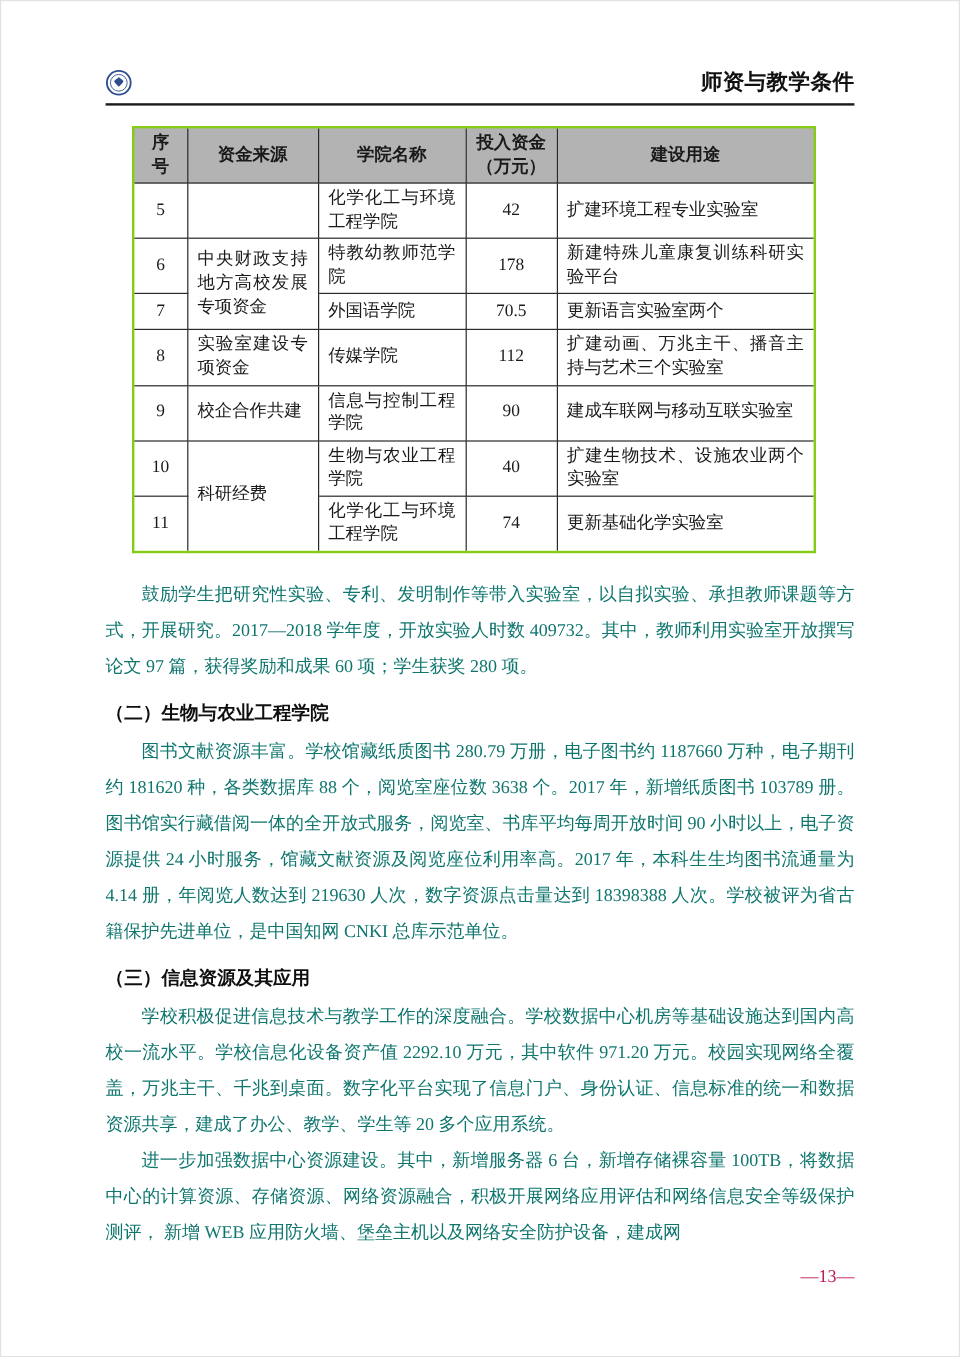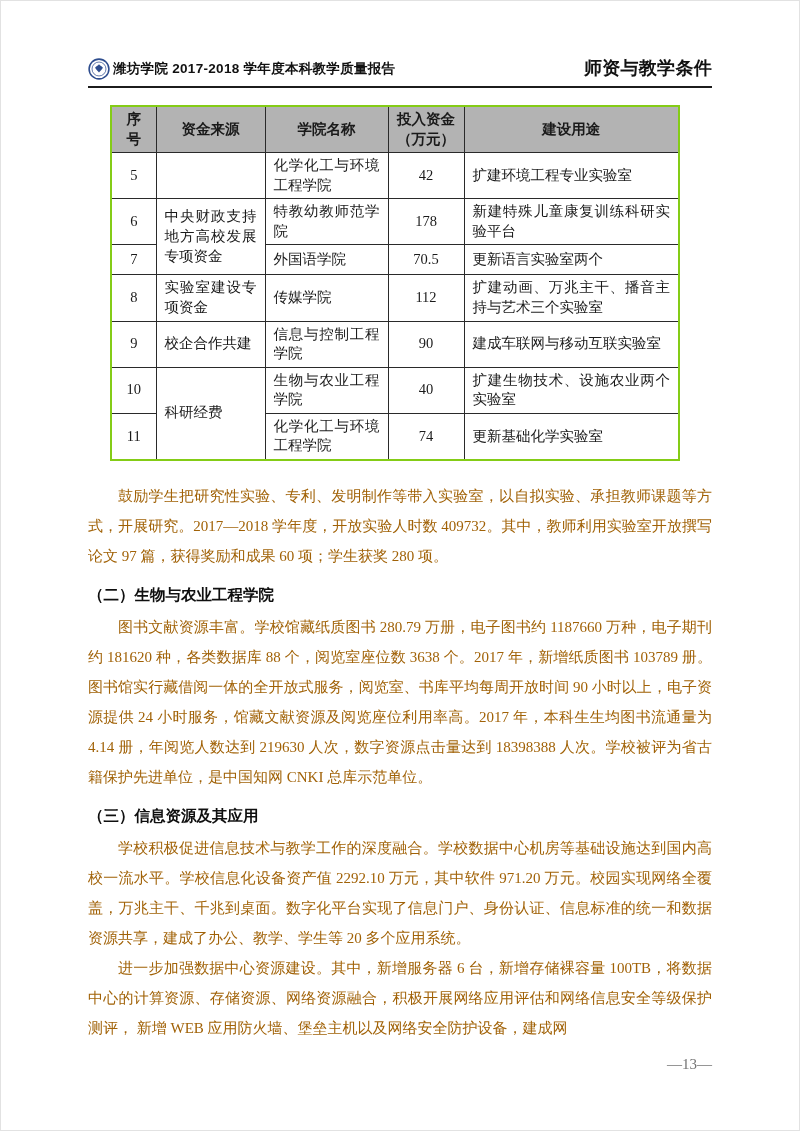--- a/index.html
+++ b/index.html
@@ -69,57 +69,56 @@
   td.cell-no, td.cell-amount { text-align: center; }
   td.cell-source, td.cell-college, td.cell-purpose { text-align: justify; }
 
   
   .body-para {
     margin: 0;
     font-size: 15px;
     line-height: 30px;
     text-align: justify;
     text-indent: 2em;
-    color: #a16207;
+    color: #0f766e;
   }
   .para-first { margin-top: 20px; }
   .section-heading {
     margin: 12px 0 5px 0;
     font-family: "Liberation Sans", "DejaVu Sans", sans-serif;
     font-weight: 700;
     font-size: 15.5px;
     color: #0f0f0f;
     line-height: 24px;
   }
 
   
   .page-number {
     position: absolute;
     right: 88px; bottom: 58px;
     font-size: 15px;
-    color: #737373;
+    color: #be185d;
     font-family: "Liberation Serif", "DejaVu Serif", serif;
   }
 </style>
 </head>
 <body>
 
 <div class="page">
   <div class="content">
 
     <div class="doc-header">
       <div class="doc-header-left">
         <span class="seal">
           <svg viewBox="0 0 24 24" width="22" height="22" aria-hidden="true">
             <circle cx="12" cy="12" r="10.8" fill="#ffffff" stroke="#2e4d8e" stroke-width="1.7"></circle>
             <circle cx="12" cy="12" r="7.6" fill="none" stroke="#2e4d8e" stroke-width="0.8"></circle>
             <path d="M12 6.8c1.1 1.7 3.3 1.9 4.3 3.8-1.5 2.8-3.2 3.4-4.3 5.1-1.1-1.7-2.8-2.3-4.3-5.1 1-1.9 3.2-2.1 4.3-3.8z" fill="#2e4d8e"></path>
           </svg>
         </span>
-        <span class="doc-title-left">潍坊学院 2017-2018 学年度本科教学质量报告</span>
       </div>
       <span class="doc-title-right">师资与教学条件</span>
     </div>
 
     <table class="funding">
       <colgroup>
           <col class="c1">
           <col class="c2">
           <col class="c3">
           <col class="c4">

